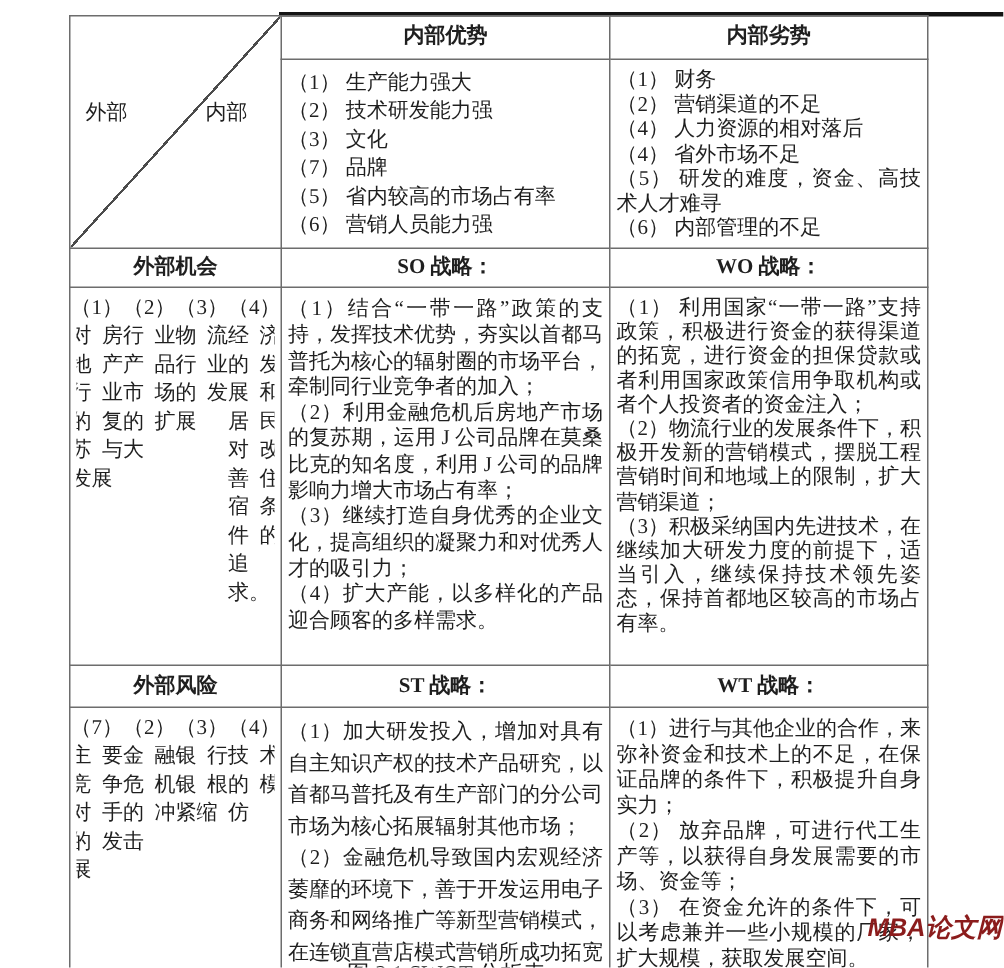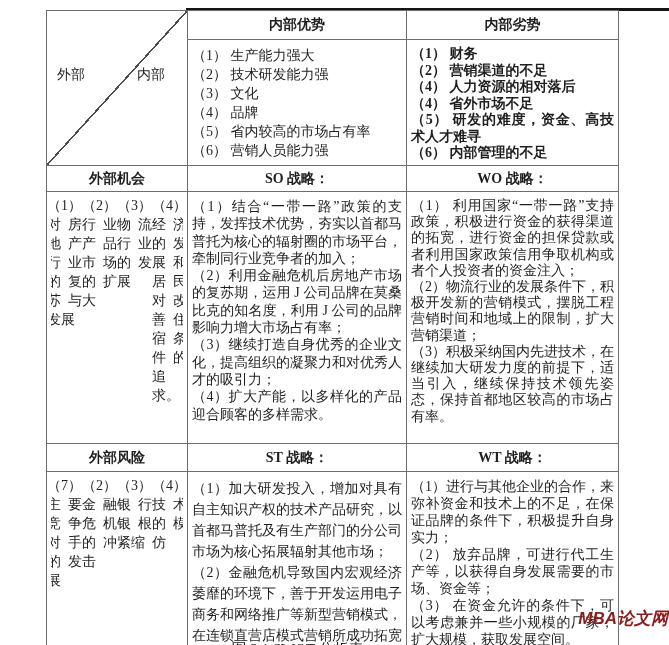--- a/index.html
+++ b/index.html
@@ -22,21 +22,21 @@
   .r1 td.hd{height:20px;line-height:20px;}
   .r3 td.hd{height:17px;line-height:17px;}
   .r5 td.hd{height:19px;line-height:19px;}
   .cellbox{overflow:hidden;}
   .r2 .cellbox{height:115px;padding-top:2px;}
   .r4 .cellbox{height:241px;padding-top:2px;}
   .r6 .cellbox{height:186px;padding-top:2px;}
   .cellbox.vcenter{display:flex;flex-direction:row;justify-content:center;padding-top:0;}
   .cellbox p{margin:0;text-align:justify;}
   .s-cell p{line-height:19px;}
-  .w-cell p{line-height:16.5px;font-weight:bold;}
+  .w-cell p{line-height:16.5px;}
   .opp-cell p{line-height:19px;}
   .so-cell p{line-height:17.3px;}
   .wo-cell p{line-height:16.2px;}
   .risk-cell p{line-height:19px;}
   .st-cell p{line-height:21px;}
   .wt-cell p{line-height:17px;}
   td.corner{position:relative;padding:0;}
   .diag{
     position:absolute;left:0;top:0;right:0;bottom:0;
     background:linear-gradient(to bottom right,
@@ -78,21 +78,21 @@
     </td>
     <td class="hd">内部优势</td>
     <td class="hd">内部劣势</td>
   </tr>
   <tr class="r2">
     <td>
       <div class="cellbox s-cell">
             <p>（1） 生产能力强大</p>
             <p>（2） 技术研发能力强</p>
             <p>（3） 文化</p>
-            <p>（4） 品牌</p>
+            <p>（7） 品牌</p>
             <p>（5） 省内较高的市场占有率</p>
             <p>（6） 营销人员能力强</p>
           </div>
     </td>
     <td>
       <div class="cellbox w-cell">
             <p>（1） 财务</p>
             <p>（2） 营销渠道的不足</p>
             <p>（4） 人力资源的相对落后</p>
             <p>（4） 省外市场不足</p>

